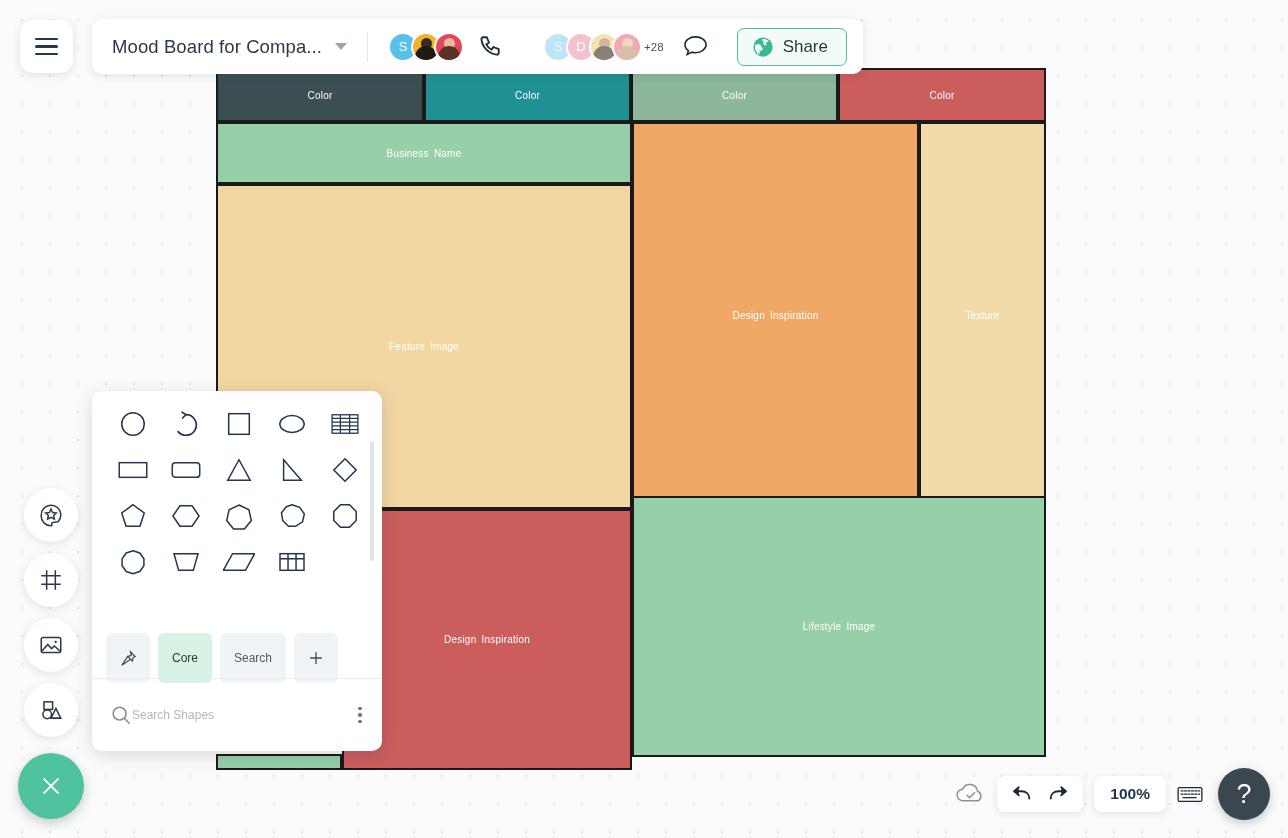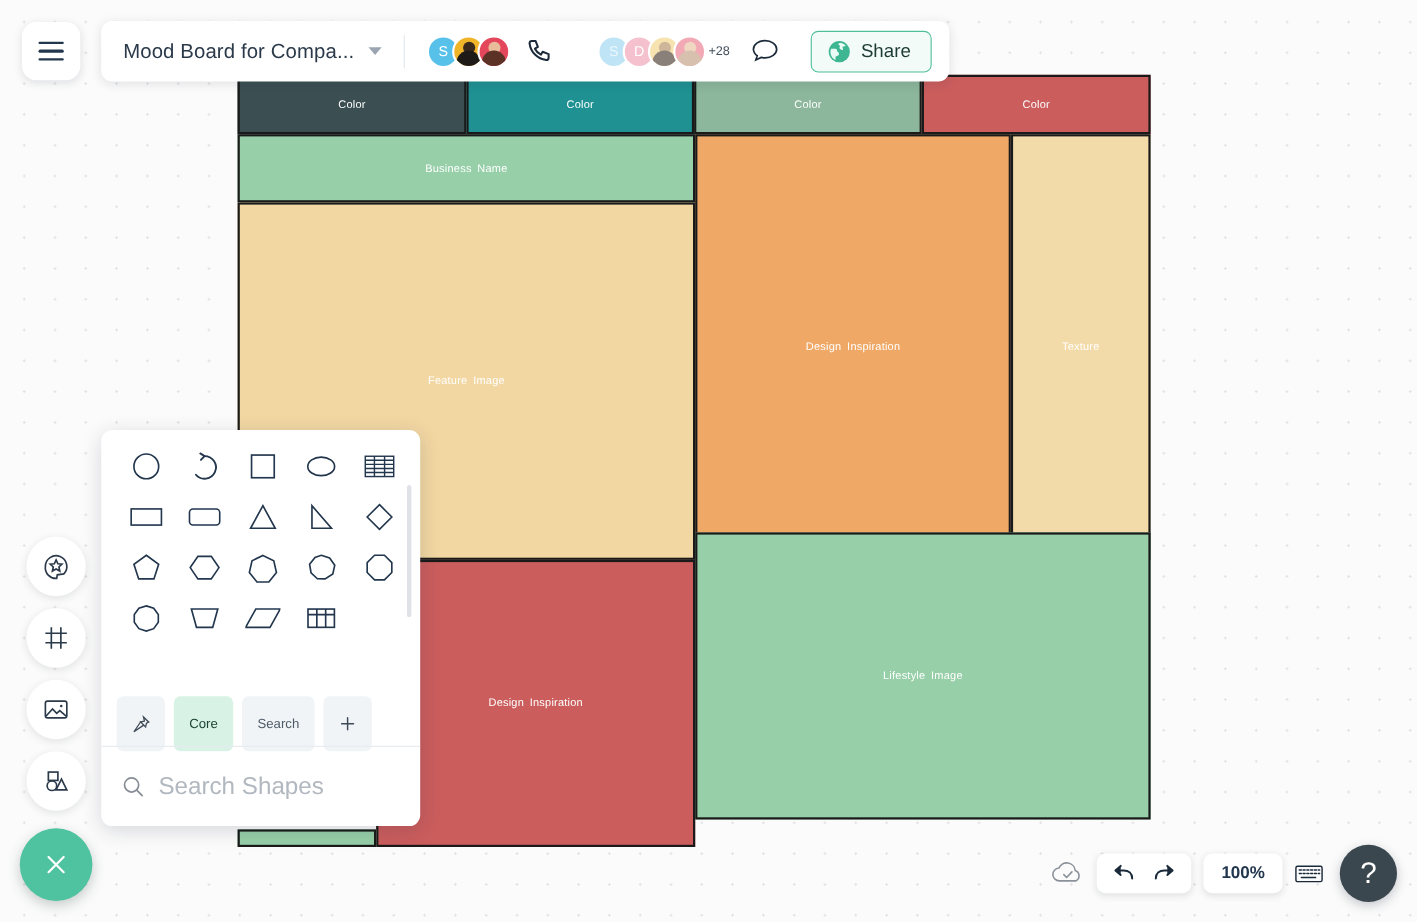--- a/index.html
+++ b/index.html
@@ -161,22 +161,22 @@
     display: flex; align-items: center; justify-content: center;
     font-size: 12px; color: #4d5a67; cursor: pointer;
   }
   .cat-btn.active { background: #d9f2e6; color: #1d4435; }
   #panel-sep { position: absolute; left: 0; top: 287px; width: 100%; height: 1px; background: #e7eaee; }
   #search-row {
     position: absolute; left: 0; top: 288px; width: 100%; height: 72px;
     display: flex; align-items: center; padding: 0 14px 0 18px;
   }
   #search-input {
-    border: none; outline: none; font-size: 22px; color: #b2b8bf;
-    flex: 1; margin-left: 12px; background: transparent;
+    border: none; outline: none; font-size: 12px; color: #b2b8bf;
+    flex: 1; margin-left: 0; background: transparent;
     font-family: "Liberation Sans", sans-serif;
   }
   #search-input::placeholder { color: #b2b8bf; }
   #kebab { display: flex; flex-direction: column; gap: 3px; padding: 6px; cursor: pointer; }
   #kebab i { width: 3.6px; height: 3.6px; border-radius: 50%; background: #6f7884; display: block; }
 
   
   #bottombar {
     position: absolute; right: 18px; bottom: 18px;
     display: flex; align-items: center; gap: 11px; z-index: 28;
@@ -229,21 +229,21 @@
       </div>
       <div class="cell" style="left: 416px; top: 54px; width: 287px; height: 387px; background: rgb(240, 168, 102);">
         <span class="cell-label">Design Inspiration</span>
       </div>
       <div class="cell" style="left: 703px; top: 54px; width: 127px; height: 387px; background: rgb(243, 219, 169);">
         <span class="cell-label">Texture</span>
       </div>
       <div class="cell" style="left: 126px; top: 441px; width: 290px; height: 261px; background: rgb(203, 93, 93);">
         <span class="cell-label">Design Inspiration</span>
       </div>
-      <div class="cell" style="left: 416px; top: 416px; width: 414px; height: 261px; background: rgb(150, 207, 168);">
+      <div class="cell" style="left: 416px; top: 428px; width: 414px; height: 261px; background: rgb(150, 207, 168);">
         <span class="cell-label">Lifestyle Image</span>
       </div>
       <div class="cell" style="left: 0px; top: 686px; width: 126px; height: 16px; background: rgb(150, 207, 168);"></div>
     </div>
 
 
   <div id="menu-btn">
     <i></i>
     <i></i>
     <i></i>

